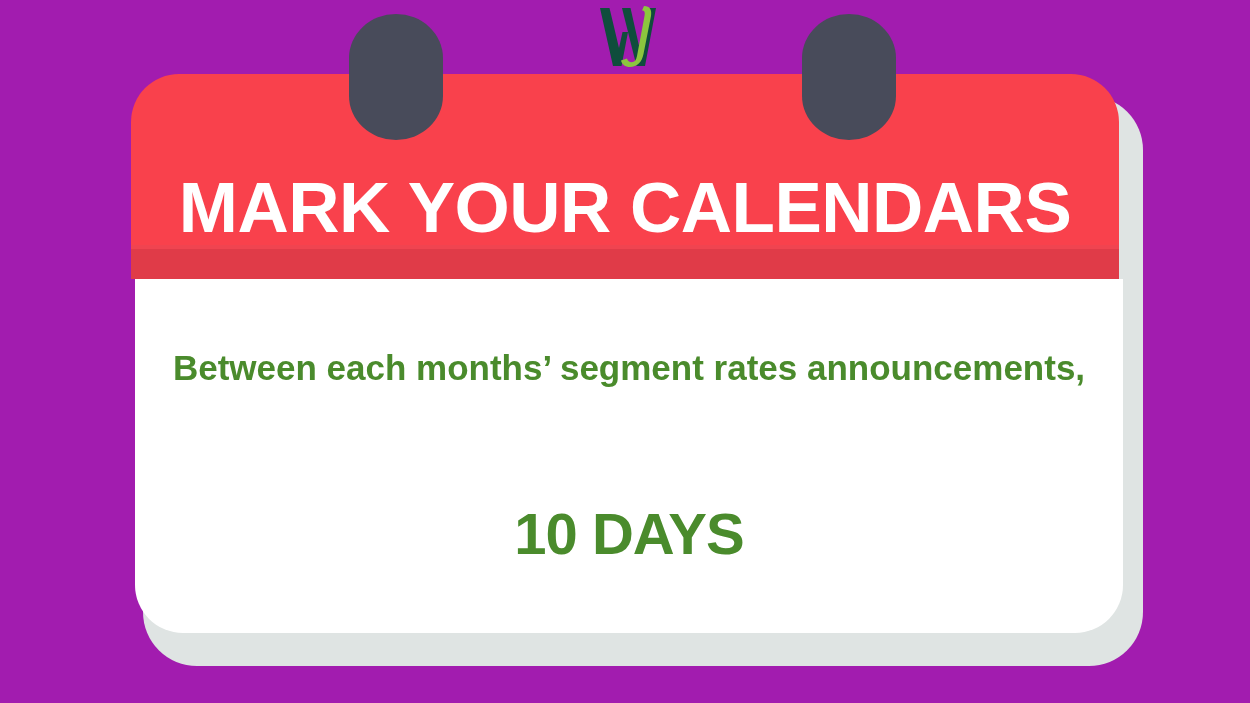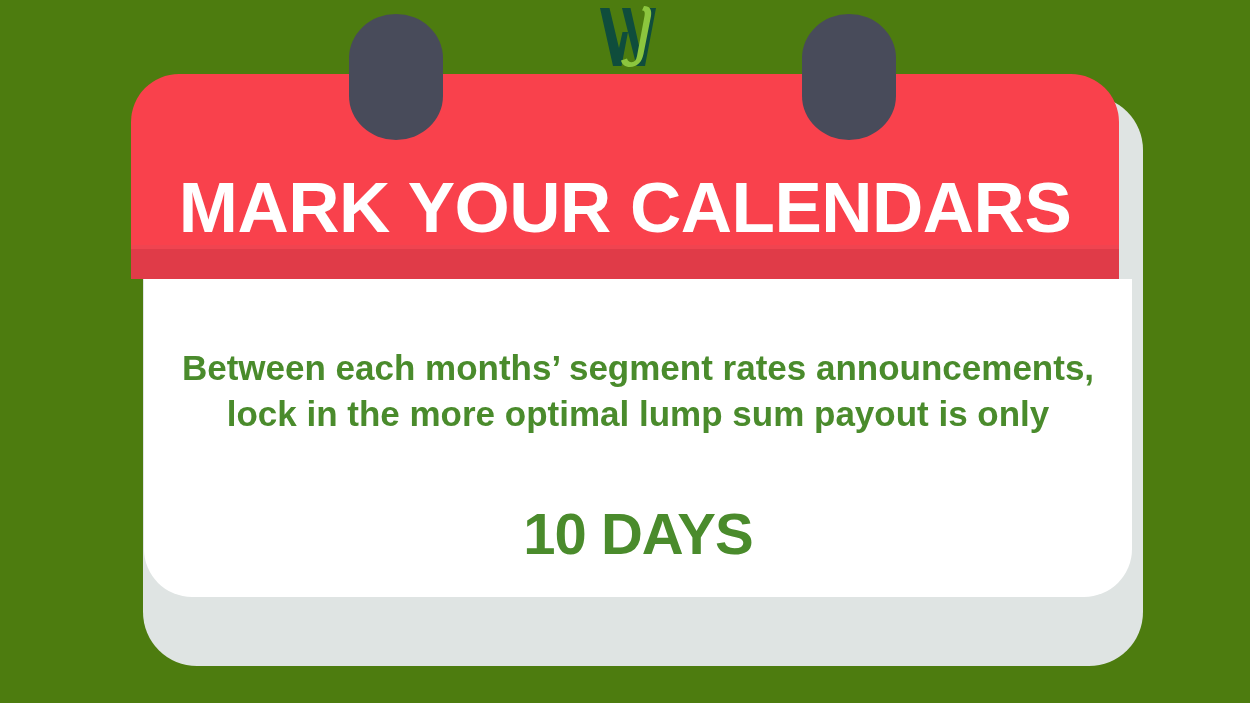--- a/index.html
+++ b/index.html
@@ -14,21 +14,21 @@
     overflow: hidden;
     font-family: "Liberation Sans", sans-serif;
     position: relative;
   }
 
   .stage {
     position: absolute;
     left: 0; top: 0;
     width: 1250px;
     height: 703px;
-    background: #4d7c0f;
+    background: #a21caf;
   }
 
   
   .logo-wrap {
     position: absolute;
     left: 592px;
     top: 2px;
     width: 76px;
     height: 70px;
   }
@@ -107,24 +107,24 @@
     left: 0;
     bottom: 30px;
     width: 988px;
     height: 4px;
     background: #f04450;
     z-index: 5;
   }
 
   .card-body {
     position: absolute;
-    left: 13px;
+    left: 4px;
     top: 205px;
     width: 988px;
-    height: 318px;
+    height: 354px;
     background: #ffffff;
     border-radius: 0 0 48px 48px;
     z-index: 3;
   }
 
   .body-copy {
     position: absolute;
     left: 14px;
     top: 66px;
     width: 960px;
@@ -177,19 +177,18 @@
 
     <div class="card-header">
       <div class="card-header-title">MARK YOUR CALENDARS</div>
       <div class="card-header-rule-hi"></div>
       <div class="card-header-rule"></div>
     </div>
 
     <div class="card-body">
       <div class="body-copy">
         <span class="line">Between each months’ segment rates announcements,</span>
-        <span class="line">lock in the more optimal lump sum payout is only</span>
       </div>
       <div class="highlight">10 DAYS</div>
     </div>
 
   </div>
 </div>
 
 </body></html>

